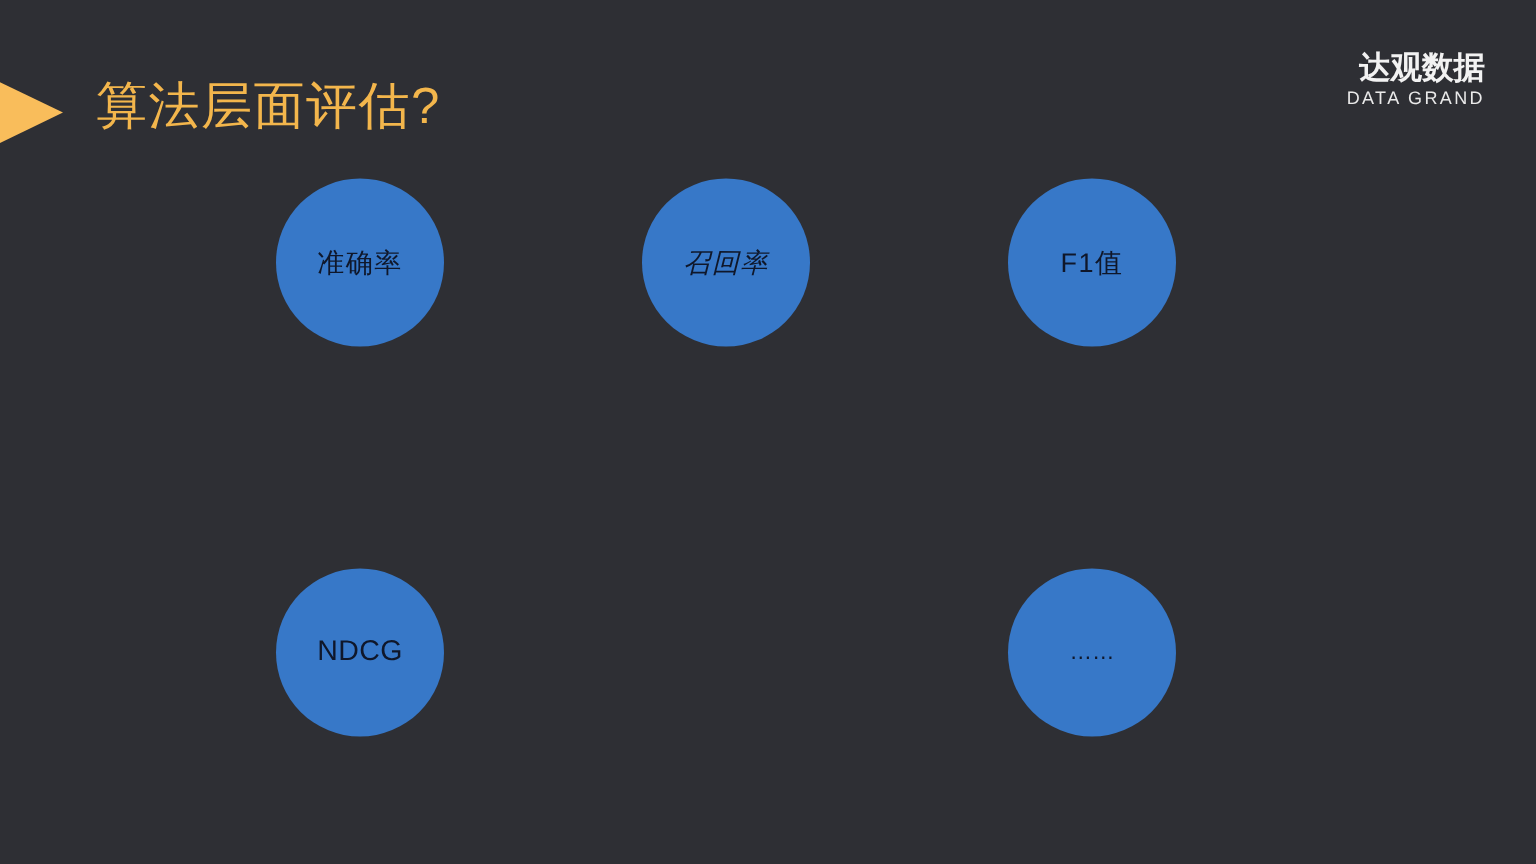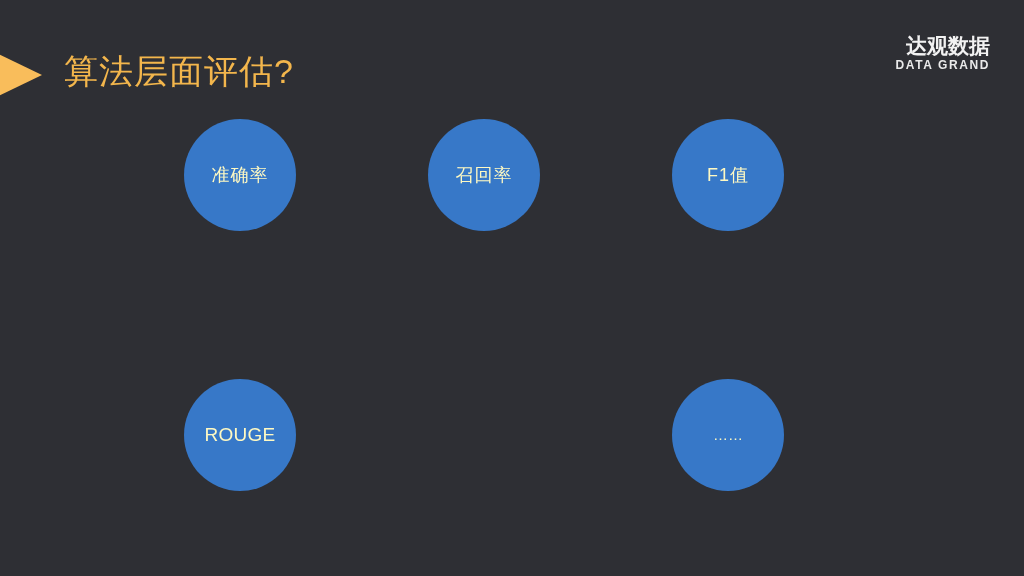--- a/index.html
+++ b/index.html
@@ -53,21 +53,21 @@
   #brand-logo .cn {
     font-size: 21px;
     font-weight: bold;
     letter-spacing: 0px;
     color: #f2f2f2;
     line-height: 23px;
     margin-top: 10px;
   }
   #brand-logo .en {
     font-size: 12px;
-    font-weight: bold;
+    font-weight: normal;
     letter-spacing: 1.6px;
     color: #eaeaea;
     line-height: 15px;
     margin-top: 1px;
   }
 
   
   #circle-grid {
     position: absolute;
     left: 184px;
@@ -80,39 +80,39 @@
     width: 112px;
     height: 112px;
     border-radius: 50%;
     background: #3778c8;
     display: flex;
     align-items: center;
     justify-content: center;
     box-sizing: border-box;
   }
   .metric-circle .metric-label {
-    color: #fef9c3;
+    color: #0f172a;
     font-size: 19px;
     line-height: 22px;
     text-align: center;
     letter-spacing: 0.3px;
     white-space: nowrap;
   }
   .metric-circle.cjk .metric-label {
     font-size: 18px;
     letter-spacing: 1px;
   }
   .metric-circle.ellipsis .metric-label {
     font-size: 15px;
     letter-spacing: 0px;
   }
 
   
   .col-0 { left: 0px; }
-  .col-1 { left: 244px; }
+  .col-1 { left: 244px; font-style: italic; }
   .col-2 { left: 488px; }
   .row-0 { top: 0px; }
   .row-1 { top: 130px; }
   .row-2 { top: 260px; }
 </style>
 </head>
 <body>
 
 <div id="slide">
 
@@ -140,21 +140,21 @@
     </div>
 
     <div class="metric-circle cjk col-2 row-0">
       <span class="metric-label">F1值</span>
     </div>
 
 
 
 
     <div class="metric-circle col-0 row-2">
-      <span class="metric-label">ROUGE</span>
+      <span class="metric-label">NDCG</span>
     </div>
 
 
     <div class="metric-circle ellipsis col-2 row-2">
       <span class="metric-label">……</span>
     </div>
 
   </div>
 
 </div>

